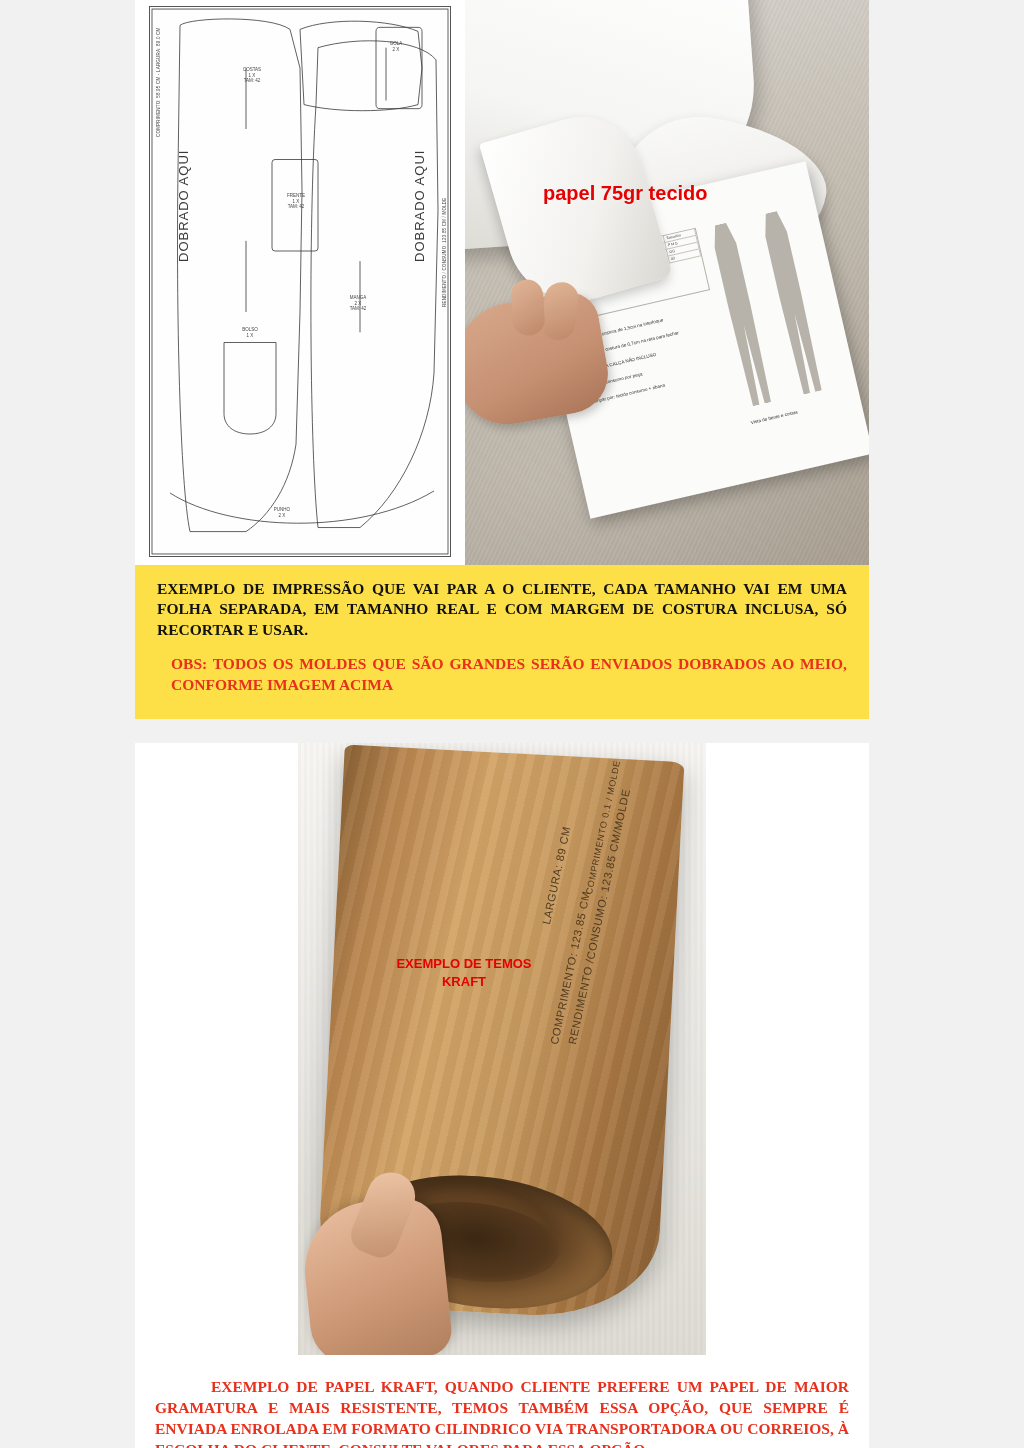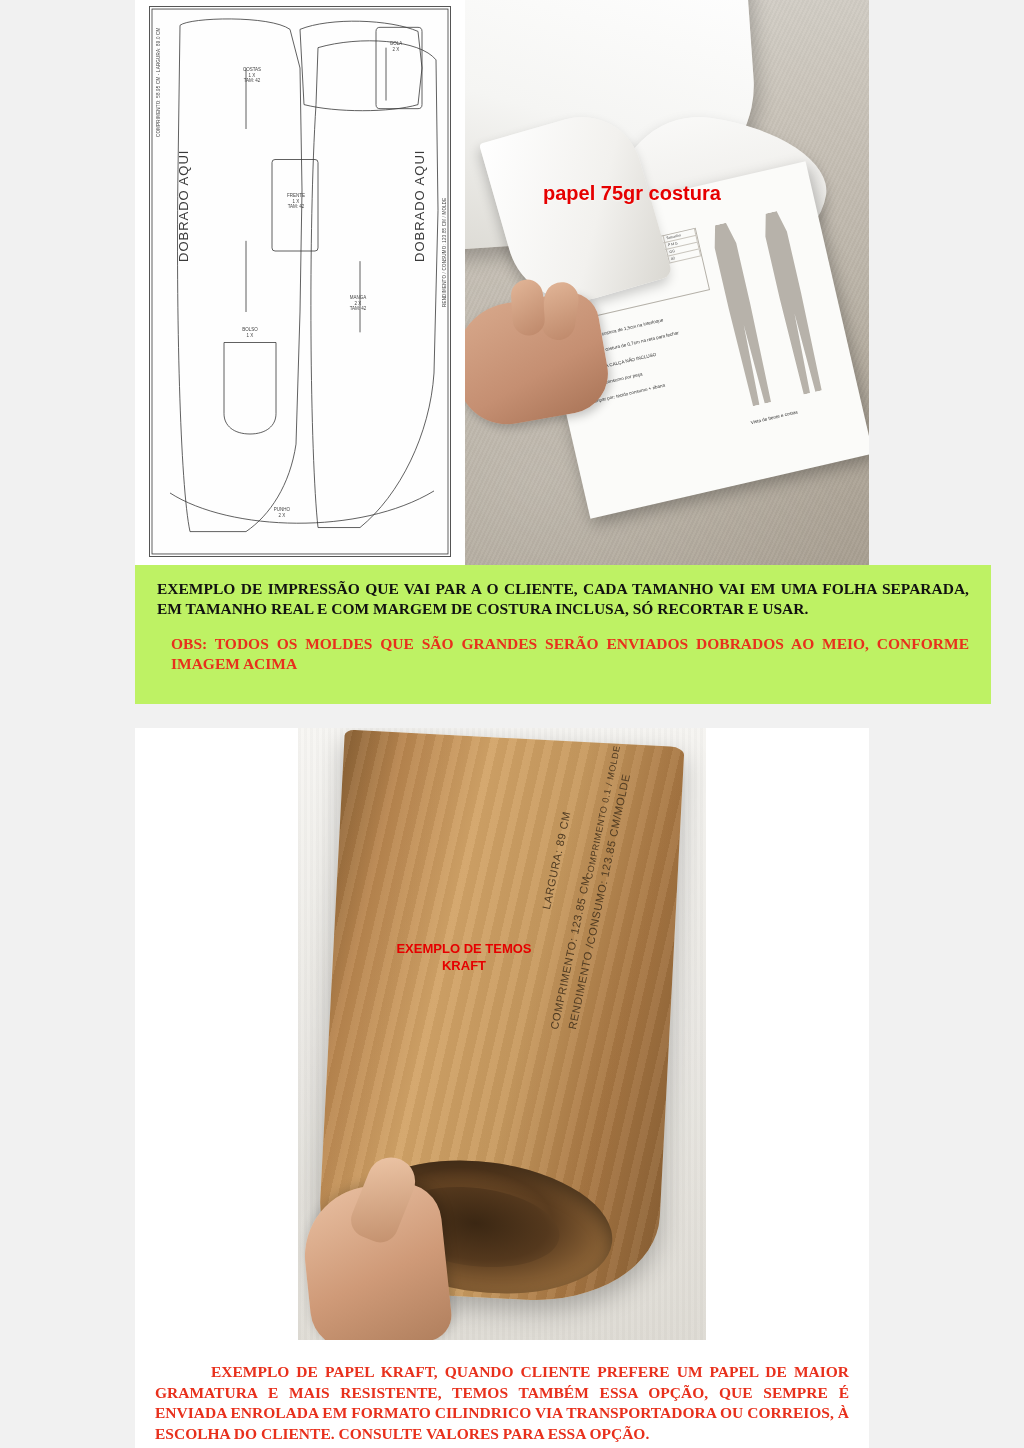--- a/index.html
+++ b/index.html
@@ -201,42 +201,42 @@
     left: 78px; top: 182px;
     color: #e60000;
     font-family: "Liberation Sans", sans-serif;
     font-weight: bold;
     font-size: 20px;
     text-shadow: 0 1px 2px rgba(255,255,255,.5);
   }
 
   
   .caption-block {
-    width: 856px;
-    background: #bef264;
-    padding: 14px 22px 24px 22px;
+    width: 734px;
+    background: #fde047;
+    padding: 14px 22px 12px 22px;
     box-sizing: border-box;
   }
   .cap-main {
     font-family: "Liberation Serif", serif;
     font-weight: bold;
     font-size: 15.5px;
     color: #111;
     text-align: justify;
     line-height: 1.32;
     margin: 0 0 14px 0;
   }
   .cap-obs {
     font-family: "Liberation Serif", serif;
     font-weight: bold;
     font-size: 15.5px;
     color: #e8301c;
     text-align: justify;
     line-height: 1.32;
-    margin: 0 0 5px 14px;
+    margin: 0 0 12px 14px;
   }
 
   .gap { height: 24px; background: #f1f1f1; }
 
   
   .section-two {
     width: 734px;
     margin-left: 135px;
     background: #ffffff;
     padding-top: 0;
@@ -453,21 +453,21 @@
           <div class="ts-note" style="left:28px; top:184px; width:140px;">Limpar por: tecido consumo + ribana</div>
           <div class="ts-note" style="left:178px; top:240px; width:110px;">Vista de frente e costas</div>
         </div>
 
         <div class="peel"></div>
         <div class="hand">
           <div class="finger" style="left:96px; top:-12px; width:34px; height:58px; transform:rotate(18deg);"></div>
           <div class="finger" style="left:66px; top:-20px; width:32px; height:56px; transform:rotate(6deg);"></div>
         </div>
 
-        <div class="red-label">papel 75gr costura</div>
+        <div class="red-label">papel 75gr tecido</div>
       </div>
     </div>
 
     <div class="caption-block">
       <p class="cap-main">EXEMPLO DE IMPRESSÃO QUE VAI PAR A O CLIENTE, CADA TAMANHO VAI EM UMA FOLHA SEPARADA, EM TAMANHO REAL E COM MARGEM DE COSTURA INCLUSA, SÓ RECORTAR E USAR.</p>
       <p class="cap-obs">OBS: TODOS OS MOLDES QUE SÃO GRANDES SERÃO ENVIADOS DOBRADOS AO MEIO, CONFORME IMAGEM ACIMA</p>
     </div>
   </div>
 
   <div class="gap"></div>

